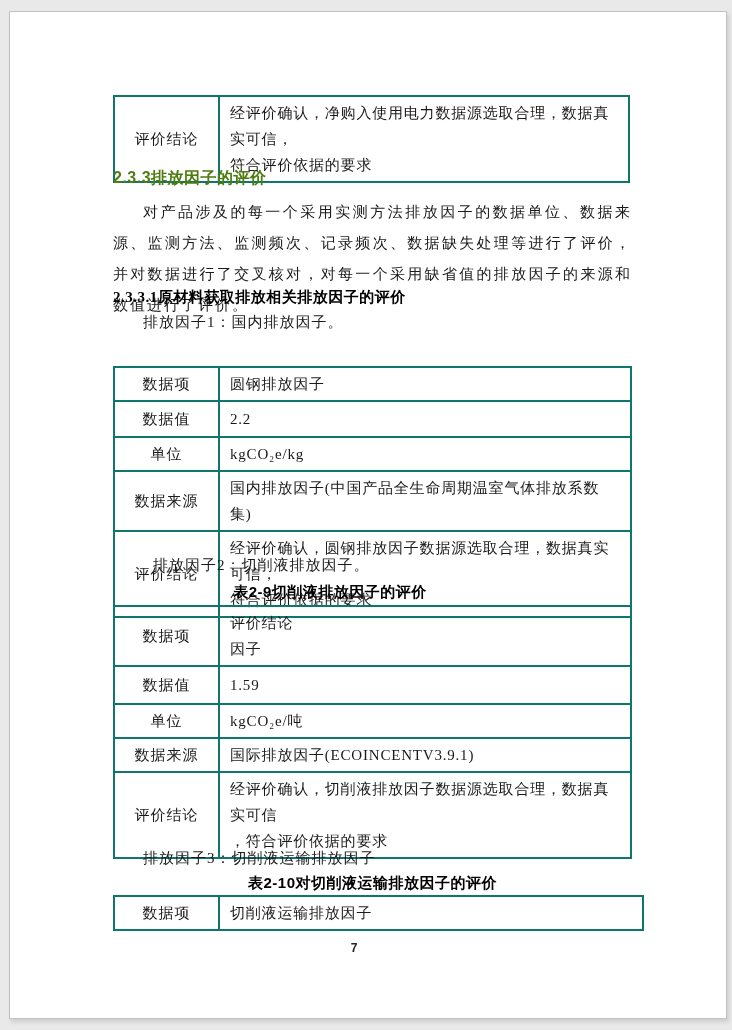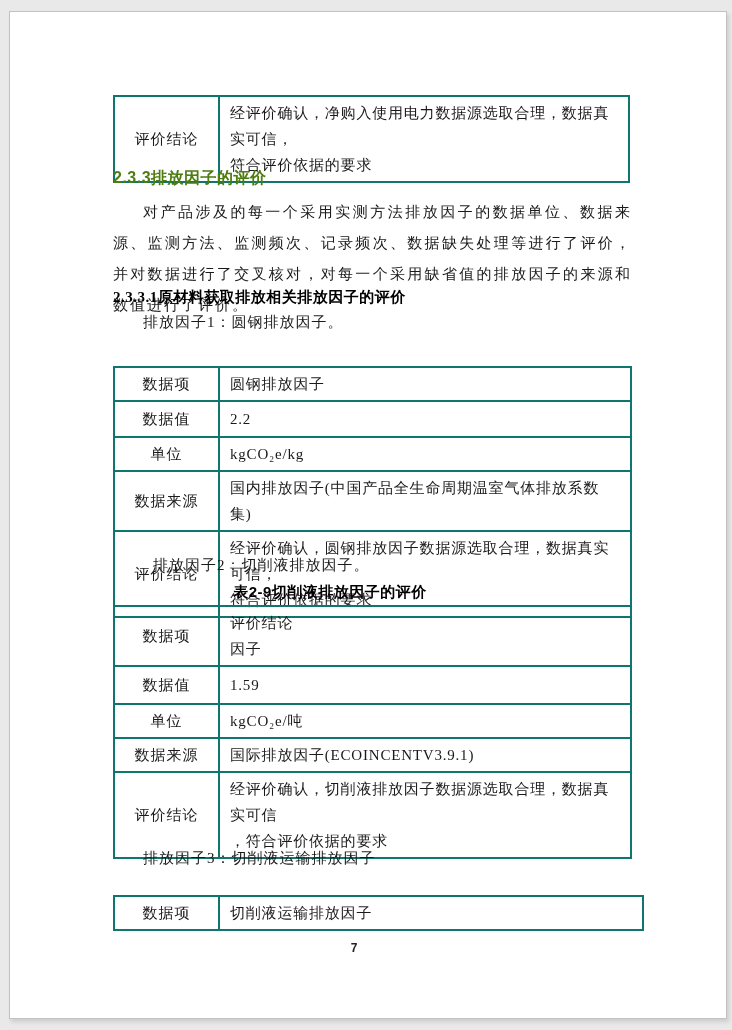--- a/index.html
+++ b/index.html
@@ -79,21 +79,21 @@
     </tr>
   </tbody>
     </table>
 
   <div class="heading abs" style="left:113px;top:168px;">2.3.3排放因子的评价</div>
 
   <div class="para abs" style="left:113px;top:197px;width:519px;">对产品涉及的每一个采用实测方法排放因子的数据单位、数据来源、监测方法、监测频次、记录频次、数据缺失处理等进行了评价，并对数据进行了交叉核对，对每一个采用缺省值的排放因子的来源和数值进行了评价。</div>
 
   <div class="subheading abs" style="left:113px;top:288px;">2.3.3.1原材料获取排放相关排放因子的评价</div>
 
-  <div class="bodyline abs" style="left:143px;top:313px;">排放因子1：圆钢排放因子。</div>
+  <div class="bodyline abs" style="left:143px;top:313px;">排放因子1：国内排放因子。</div>
 
 
   <table class="doc abs" style="left:113px;top:366px;width:519px;">
     <colgroup>
         <col style="width:105px">
         <col>
       </colgroup>
     <tbody>
         <tr class="rh30">
       <td class="lbl">数据项</td>
@@ -150,20 +150,21 @@
       <td class="lbl">评价结论</td>
       <td class="val">经评价确认，切削液排放因子数据源选取合理，数据真实可信
 ，符合评价依据的要求</td>
     </tr>
   </tbody>
     </table>
 
 
   <div class="bodyline abs" style="left:143px;top:849px;">排放因子3：切削液运输排放因子</div>
 
+  <div class="tbl-title abs" style="left:113px;top:874px;width:519px;">表2-10对切削液运输排放因子的评价</div>
 
   <table class="doc abs" style="left:113px;top:895px;width:531px;">
     <colgroup>
         <col style="width:105px">
         <col>
       </colgroup>
     <tbody>
         <tr class="rh28">
       <td class="lbl">数据项</td>
       <td class="val">切削液运输排放因子</td>

